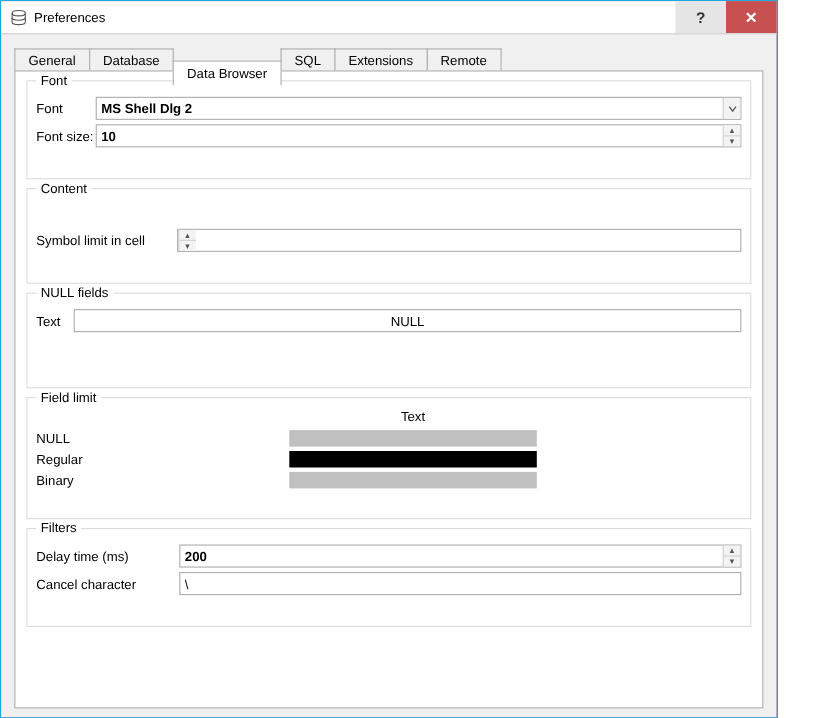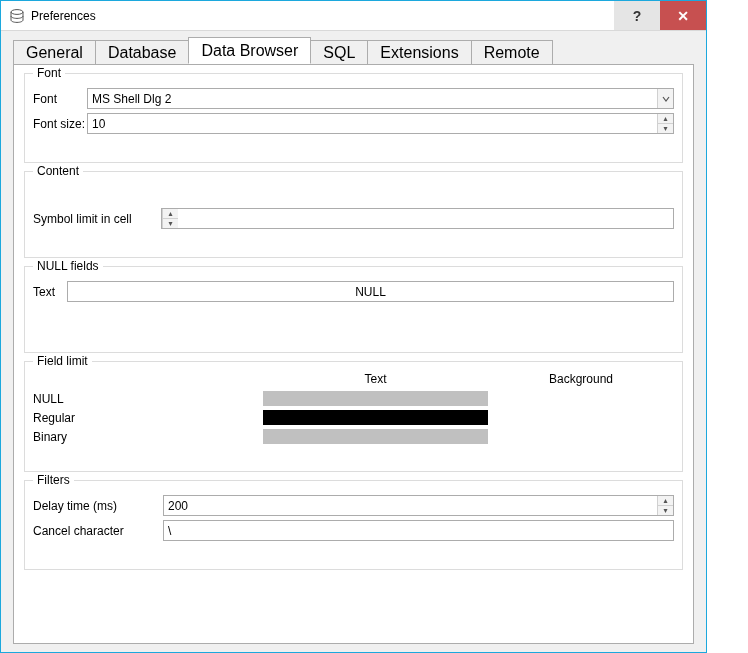--- a/index.html
+++ b/index.html
@@ -55,30 +55,30 @@
     align-items:flex-end;
     height:23px;
     position:relative;
   }
   .tab {
     padding:3px 12px 3px 12px;
     border:1px solid #acacac;
     border-bottom:none;
     background:#f0f0f0;
     margin-right:-1px;
-    font-size:16px;
+    font-size:12px;
     cursor:default;
     position:relative;
     top:1px;
   }
   .tab.active {
     background:#fff;
     border-bottom:1px solid #fff;
     z-index:2;
-    top:0;
+    top:14px;
     padding-top:4px;
     text-align:right;
   }
   .tabpage {
     border:1px solid #acacac;
     background:#fff;
     flex:1;
     padding:8px 10px 10px 10px;
     position:relative;
     overflow:hidden;
@@ -115,20 +115,21 @@
     border:1px solid #acacac;
     background:#fff;
     display:flex;
     align-items:center;
     font-size:12px;
   }
   .field .value {
     flex:1;
     padding:0 4px;
     overflow:hidden;
+    font-weight:bold;
   }
   .chev, .spinner {
     width:16px;
     height:19px;
     border-left:1px solid #d0d0d0;
     display:flex;
     flex-direction:column;
     align-items:center;
     justify-content:center;
     font-size:8px;
@@ -277,21 +278,20 @@
           <label class="lbl" style="width:34px;">Text</label>
           <input class="input-plain center-input" value="NULL" style="">
         </div>
       </div>
 
       <div class="groupbox">
         <span class="legend">Field limit</span>
         <div class="fc-head">
           <span class="c1"></span>
           <span class="c2">Text</span>
-          <span class="c3">Background</span>
         </div>
         <div class="fc-row">
           <span class="c1">NULL</span>
           <span class="swatch sw-grey"></span>
         </div>
         <div class="fc-row">
           <span class="c1">Regular</span>
           <span class="swatch sw-black"></span>
         </div>
         <div class="fc-row">

